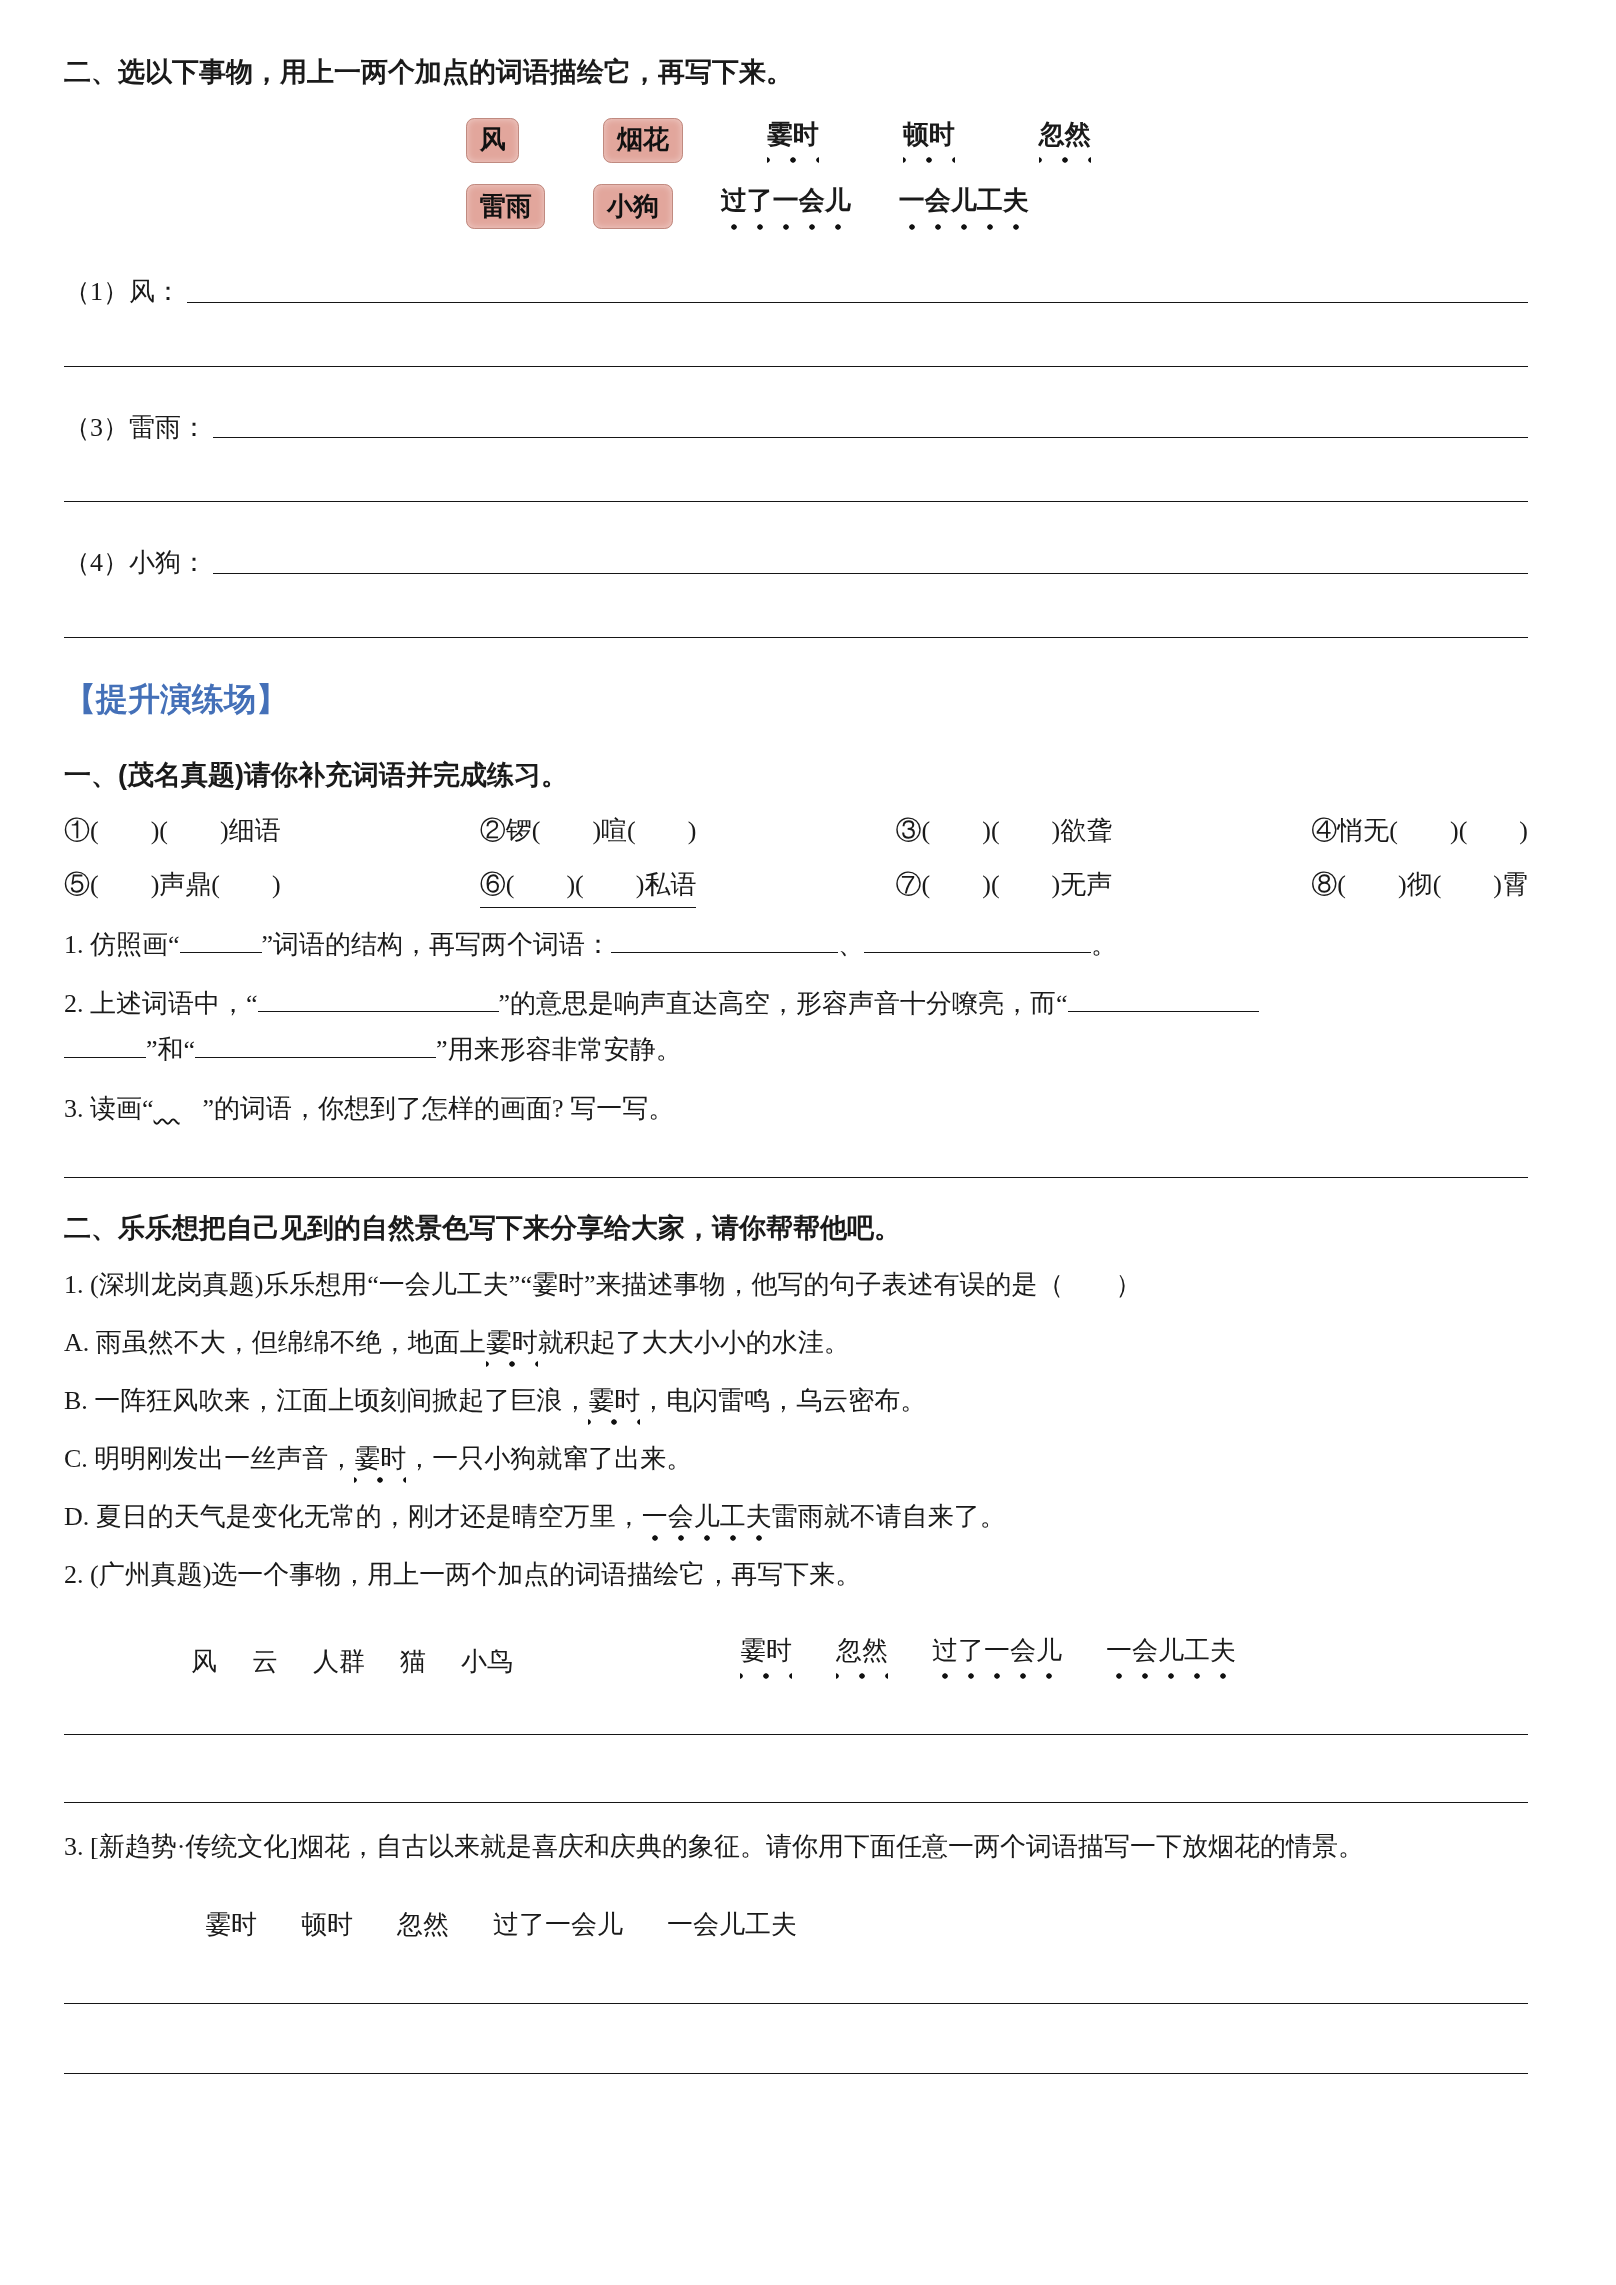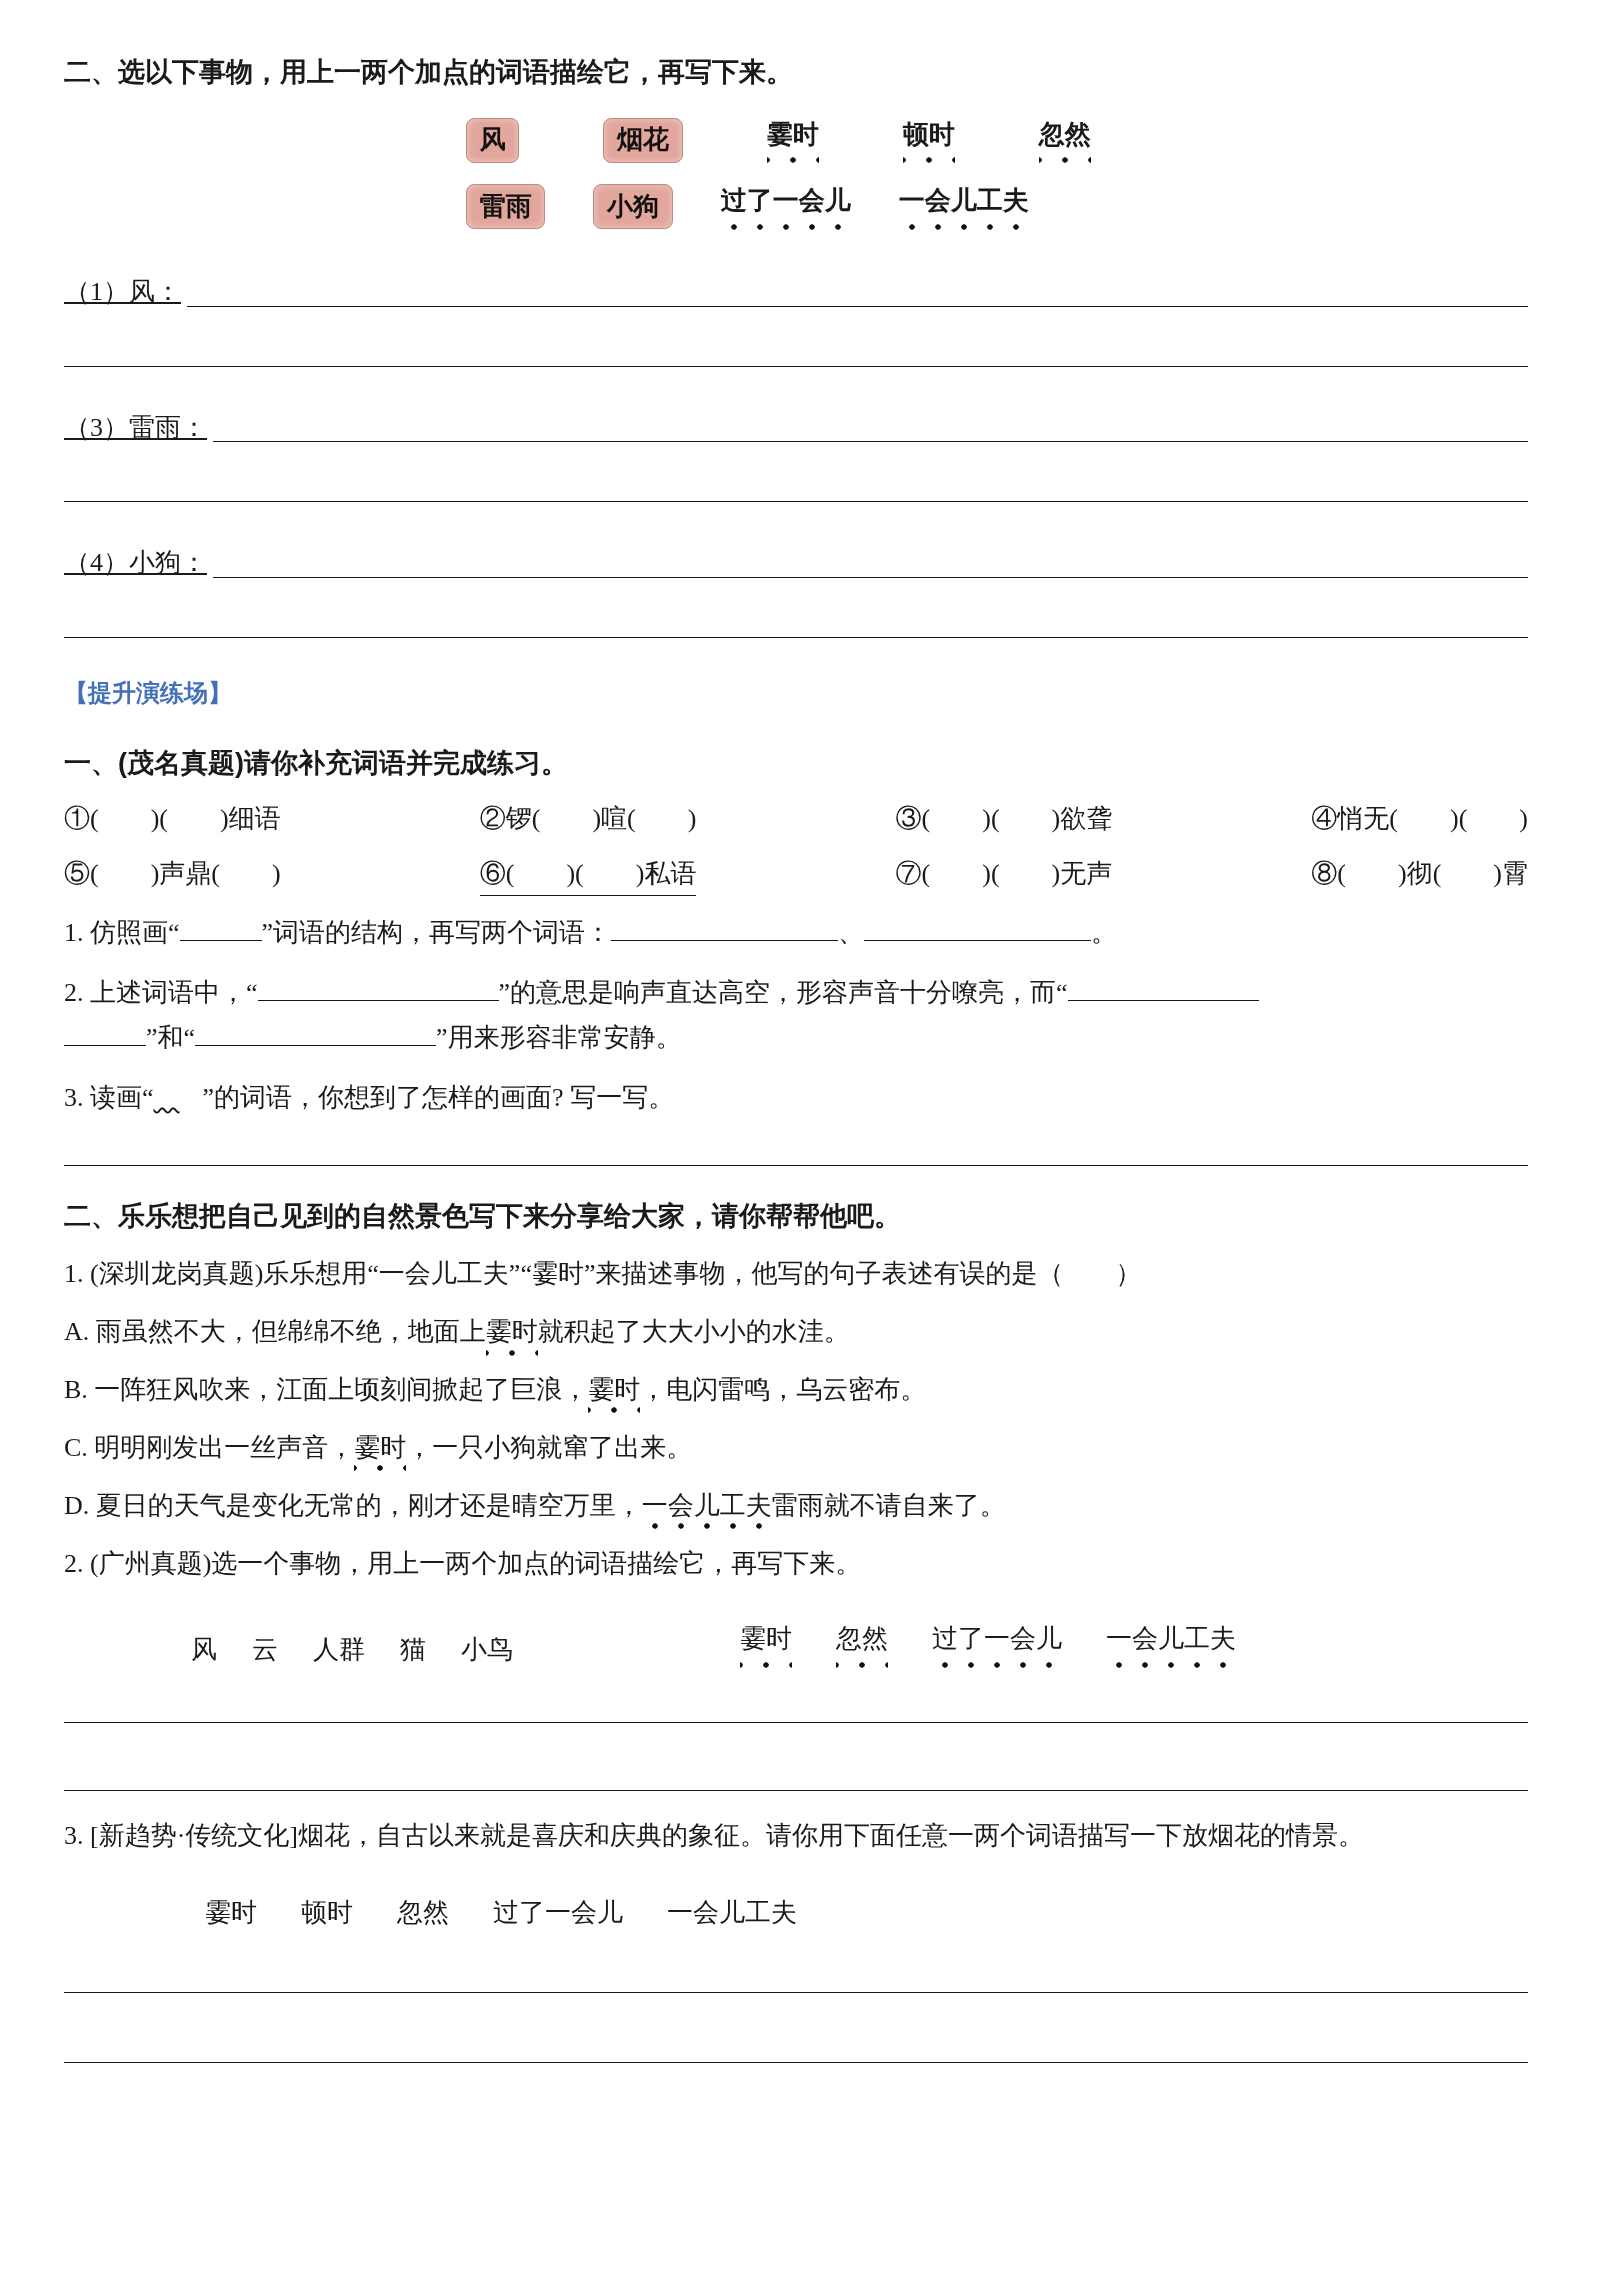--- a/index.html
+++ b/index.html
@@ -4,40 +4,40 @@
 <style>
   html,body{margin:0;padding:0;background:#ffffff;}
   body{
     width:1616px;height:2286px;
     font-family:"Liberation Serif","DejaVu Serif",serif;
     color:#1a1a1a;font-size:26px;line-height:1.45;
     position:relative;overflow:hidden;
   }
   .page{padding:53px 88px 0 64px;}
   .hdr{font-family:"Liberation Sans","DejaVu Sans",sans-serif;font-weight:bold;font-size:27px;}
-  .promote{color:#4470b8;font-weight:bold;font-size:24px;font-family:"Liberation Sans","DejaVu Sans",sans-serif;}
+  .promote{color:#4470b8;font-weight:bold;font-size:32px;font-family:"Liberation Sans","DejaVu Sans",sans-serif;}
   
   .wordbox{
     display:inline-block;background:#e2a69c;border:0.9px solid #c08a80;border-radius:8.2px;
     padding:2.7px 12.7px;font-weight:bold;color:#111;font-size:26px;
     box-shadow:inset 0 0 7.3px rgba(255,255,255,.45);
   }
   
   .dotted{
     background-image:radial-gradient(circle at 50% 50%, #111 2.4px, transparent 3.1px);
     background-size:1em 8.2px;background-repeat:repeat-x;background-position:center bottom;
     padding-bottom:11px;
   }
   .wb{margin-left:402px;display:flex;align-items:center;}
   .wb1{margin-top:23.6px;gap:84px;}
   .wb2{margin-top:18px;gap:48px;}
   .wb .dotted{font-weight:bold;}
   
   .fill-item{margin-top:42px;}
-  .fl{display:flex;align-items:center;text-decoration:underline;}
+  .fl{display:flex;align-items:flex-start;}
   .fl .lbl{white-space:nowrap;}
   .fl .bl-grow{flex:1;border-bottom:1.8px solid #161616;height:1.1em;margin-left:5.5px;}
   .rule{border-top:1.8px solid #161616;height:0;}
   .fill-item .rule{margin-top:55px;}
   
   .bl{display:inline-block;border-bottom:1.8px solid #161616;height:1em;vertical-align:baseline;}
   .bw90{width:82px;}.bw210{width:191px;}.bw250{width:227px;}.bw265{width:241px;}
   .wavy{
     display:inline-block;min-width:49px;
     text-decoration:underline wavy 1.8px #161616;text-decoration-skip-ink:none;

